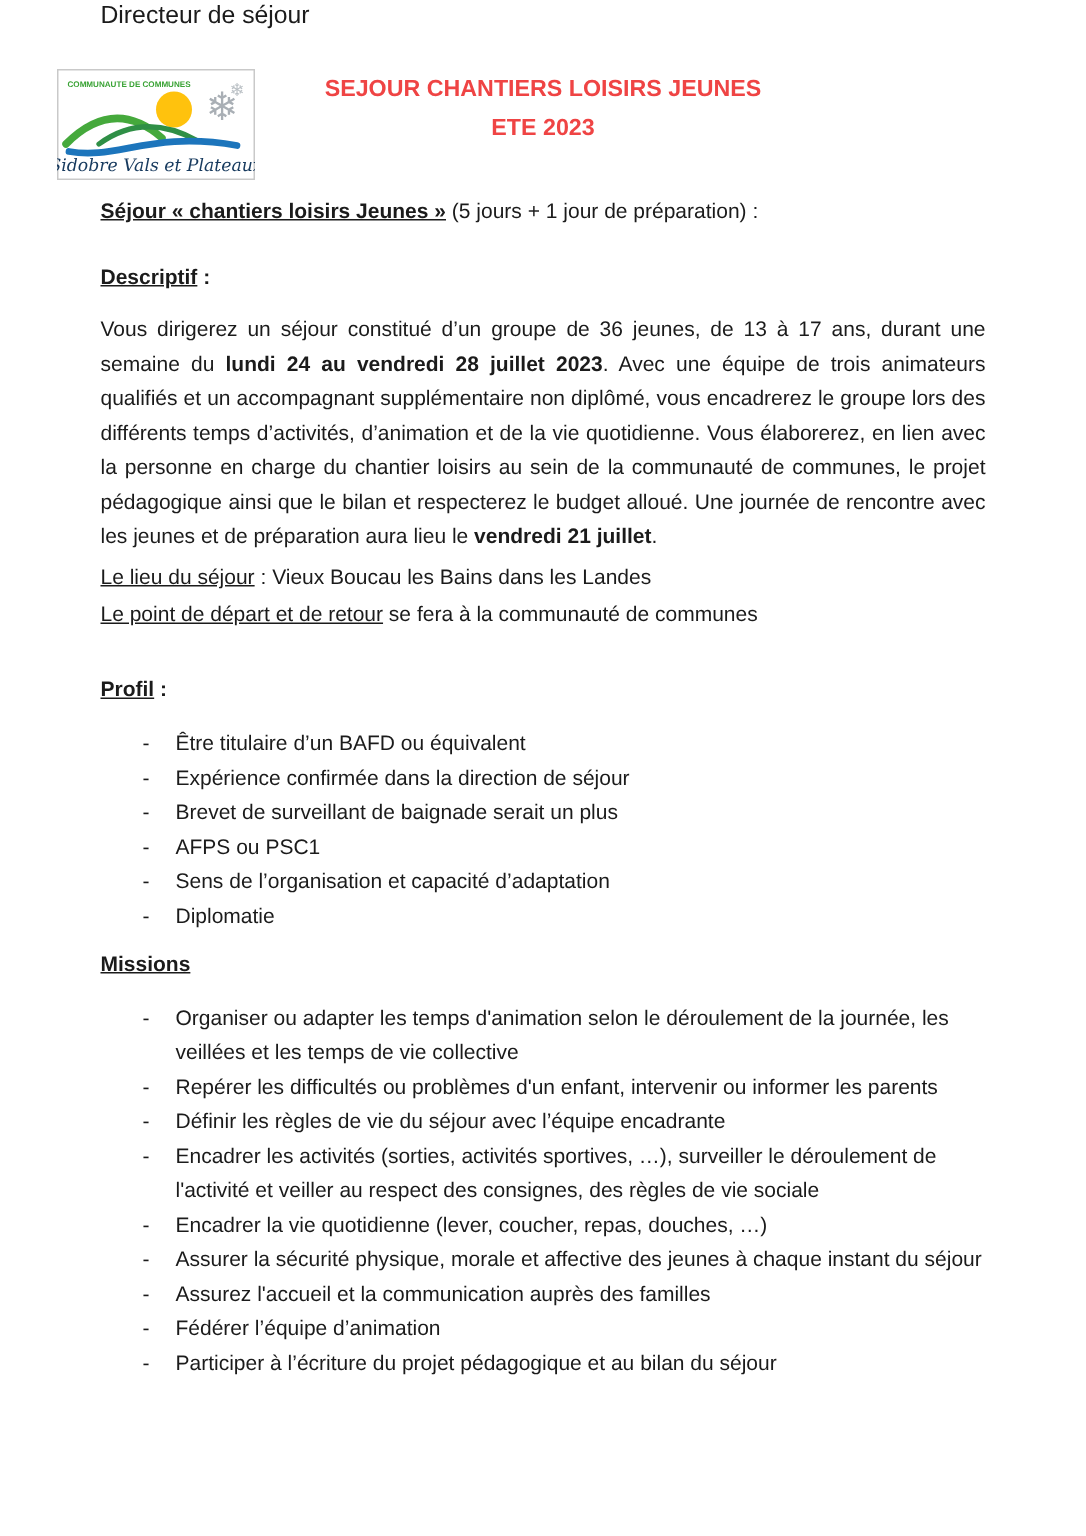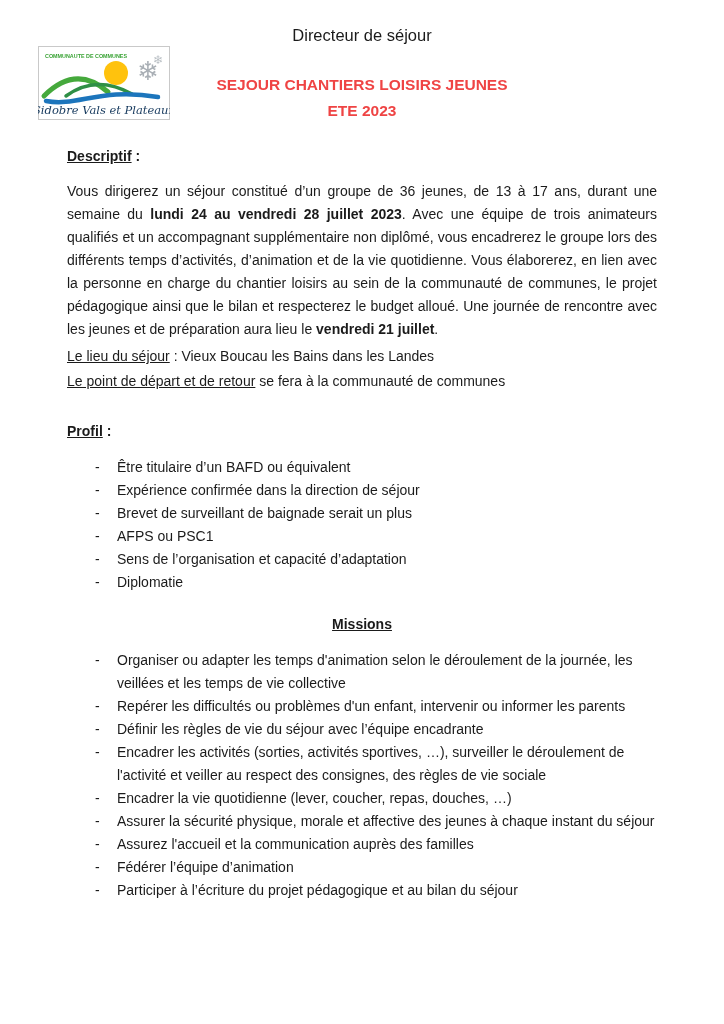--- a/index.html
+++ b/index.html
@@ -4,21 +4,21 @@
 <style>
   html, body { margin:0; padding:0; background:#ffffff; }
   body { width:724px; height:1024px; font-family:"Liberation Sans", sans-serif; color:#1b1b1b; }
   .page { position:relative; width:724px; height:1024px; box-sizing:border-box; padding:0 67px; overflow:hidden; background:#fff; }
 
   
   .logo { position:absolute; left:38px; top:46px; width:132px; height:74px; }
 
   
   .title { text-align:center; padding-top:50px; font-size:18px; font-weight:bold; letter-spacing:.2px; }
-  .subtitle { text-align:center; font-size:16.5px; margin-top:26px; }
+  .subtitle { text-align:left; font-size:16.5px; margin-top:1px; }
   .banner { margin-top:27px; text-align:center; font-weight:bold; font-size:15.5px; line-height:26px; }
 
   
   .body-line { font-size:14px; line-height:23px; }
   .intro { margin-top:30px; }
   .sec-head { margin-top:21px; }
   .b { font-weight:bold; }
   .u { text-decoration:underline; }
   .para { margin-top:12px; text-align:justify; }
   .tight { margin-top:2px; }
@@ -50,20 +50,23 @@
     </svg>
   </div>
 
   <div class="subtitle">Directeur de séjour</div>
 
   <div class="banner" style="color: #ef4444;">
     <div>SEJOUR CHANTIERS LOISIRS JEUNES</div>
     <div>ETE 2023</div>
   </div>
 
+  <div class="body-line intro">
+    <span class="b u">Séjour « chantiers loisirs Jeunes »</span><span> (5 jours + 1 jour de préparation) :</span>
+  </div>
 
   <div class="body-line sec-head">
     <span class="b u">Descriptif</span><span class="b"> :</span>
   </div>
 
   <div class="body-line para"><span>Vous dirigerez un séjour constitué d’un groupe de 36 jeunes, de 13 à 17 ans, durant une semaine du </span><span class="b">lundi 24 au vendredi 28 juillet 2023</span><span>. Avec une équipe de trois animateurs qualifiés et un accompagnant supplémentaire non diplômé, vous encadrerez le groupe lors des différents temps d’activités, d’animation et de la vie quotidienne. Vous élaborerez, en lien avec la personne en charge du chantier loisirs au sein de la communauté de communes, le projet pédagogique ainsi que le bilan et respecterez le budget alloué. Une journée de rencontre avec les jeunes et de préparation aura lieu le </span><span class="b">vendredi 21 juillet</span><span>.</span></div>
 
   <div class="body-line after-para">
     <span class="u">Le lieu du séjour</span><span> : Vieux Boucau les Bains dans les Landes</span>
   </div>
@@ -94,21 +97,21 @@
       <div class="bullet-item">
         <span class="dash">-</span>
         <span class="bullet-text">Sens de l’organisation et capacité d’adaptation</span>
       </div>
       <div class="bullet-item">
         <span class="dash">-</span>
         <span class="bullet-text">Diplomatie</span>
       </div>
     </div>
 
-  <div class="body-line sec-head" style="margin-top:19px;text-align:center;">
+  <div class="body-line sec-head" style="margin-top:9px;">
     <span class="b u">Missions</span>
   </div>
   <div class="bullets">
       <div class="bullet-item">
         <span class="dash">-</span>
         <span class="bullet-text">Organiser ou adapter les temps d'animation selon le déroulement de la journée, les veillées et les temps de vie collective</span>
       </div>
       <div class="bullet-item">
         <span class="dash">-</span>
         <span class="bullet-text">Repérer les difficultés ou problèmes d'un enfant, intervenir ou informer les parents</span>

